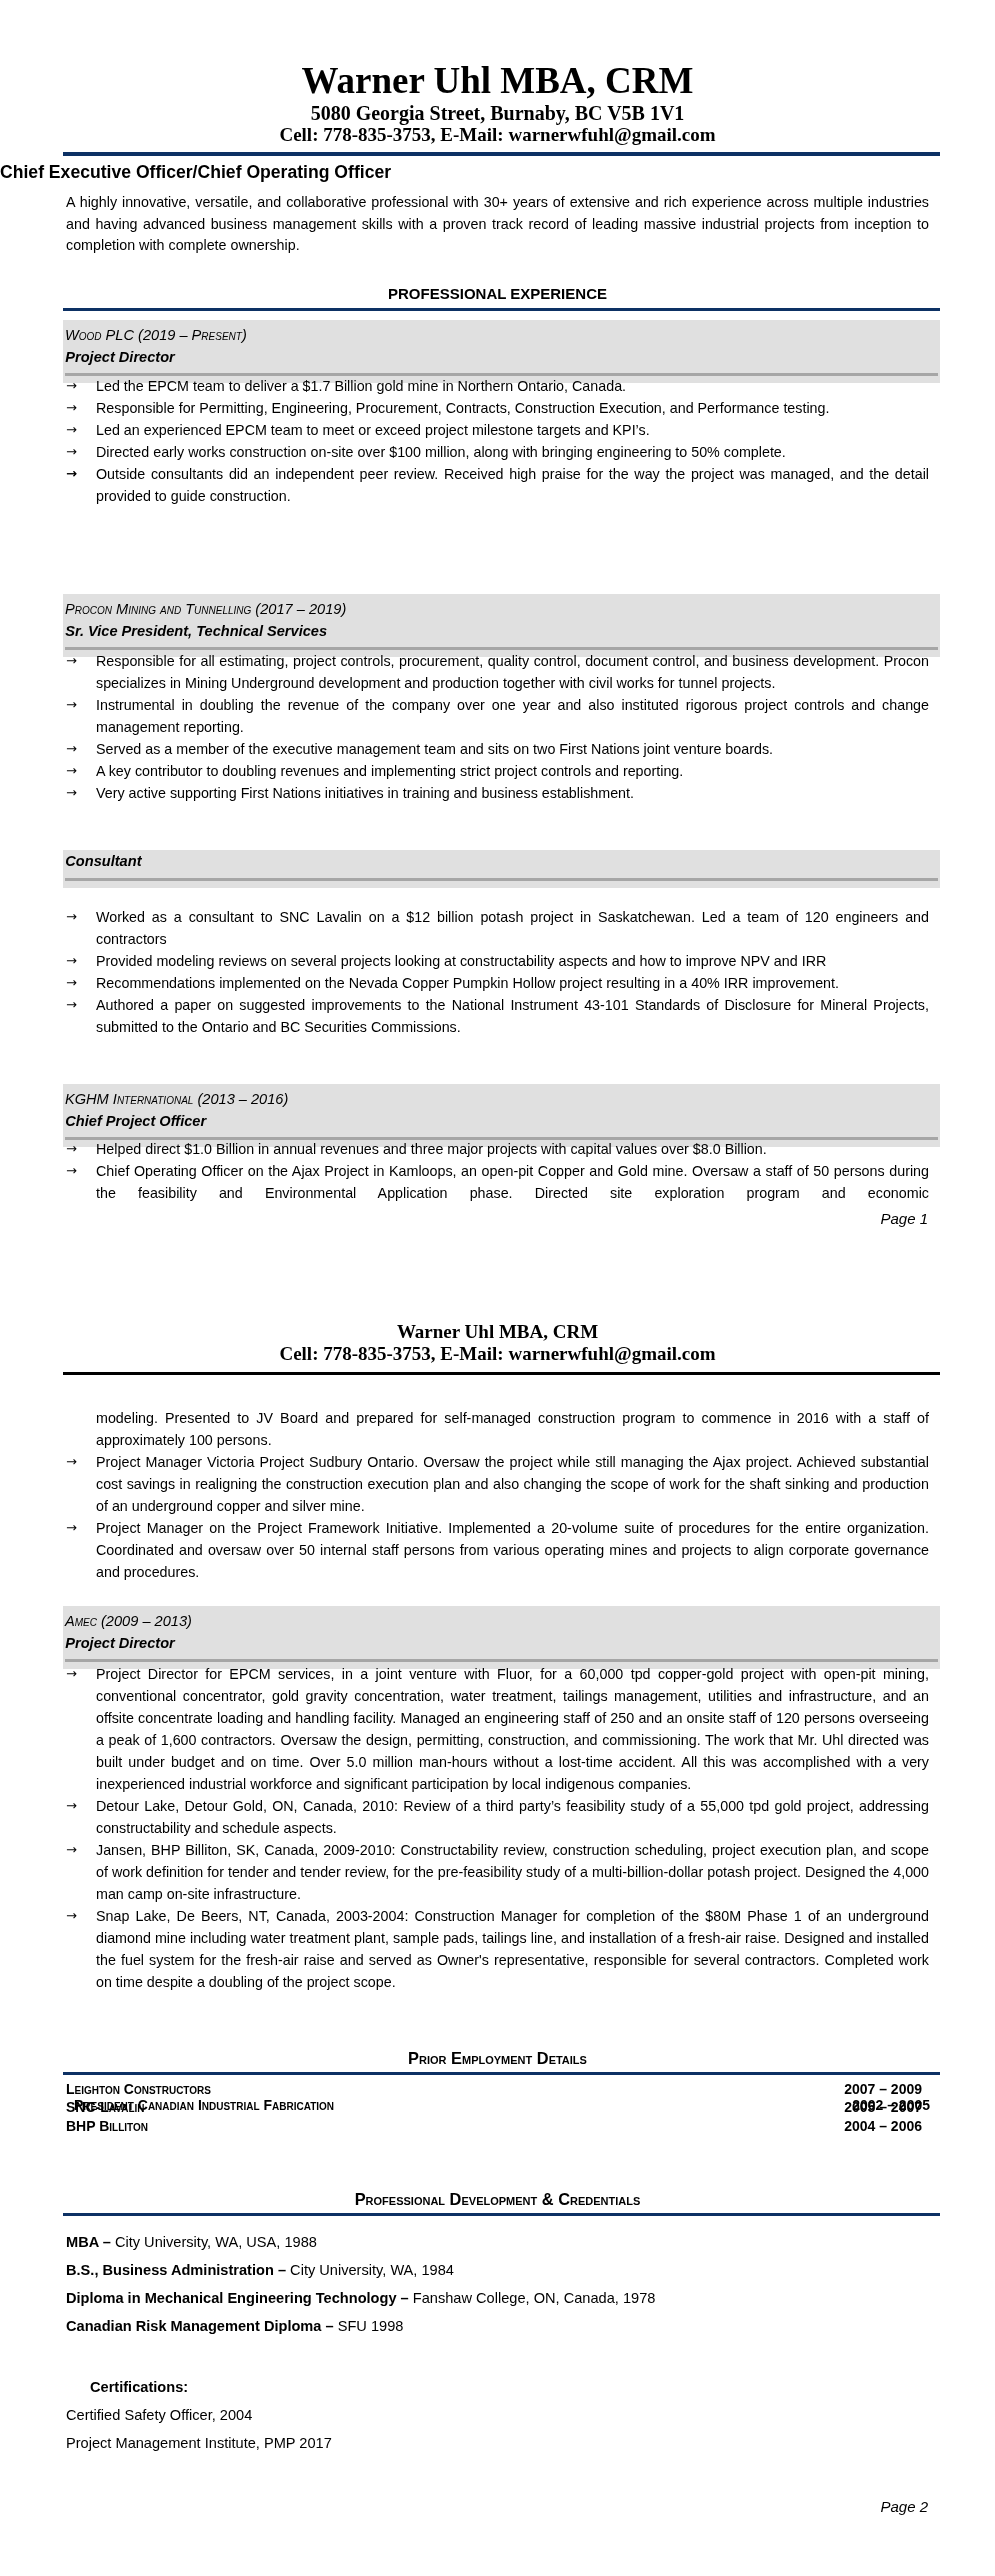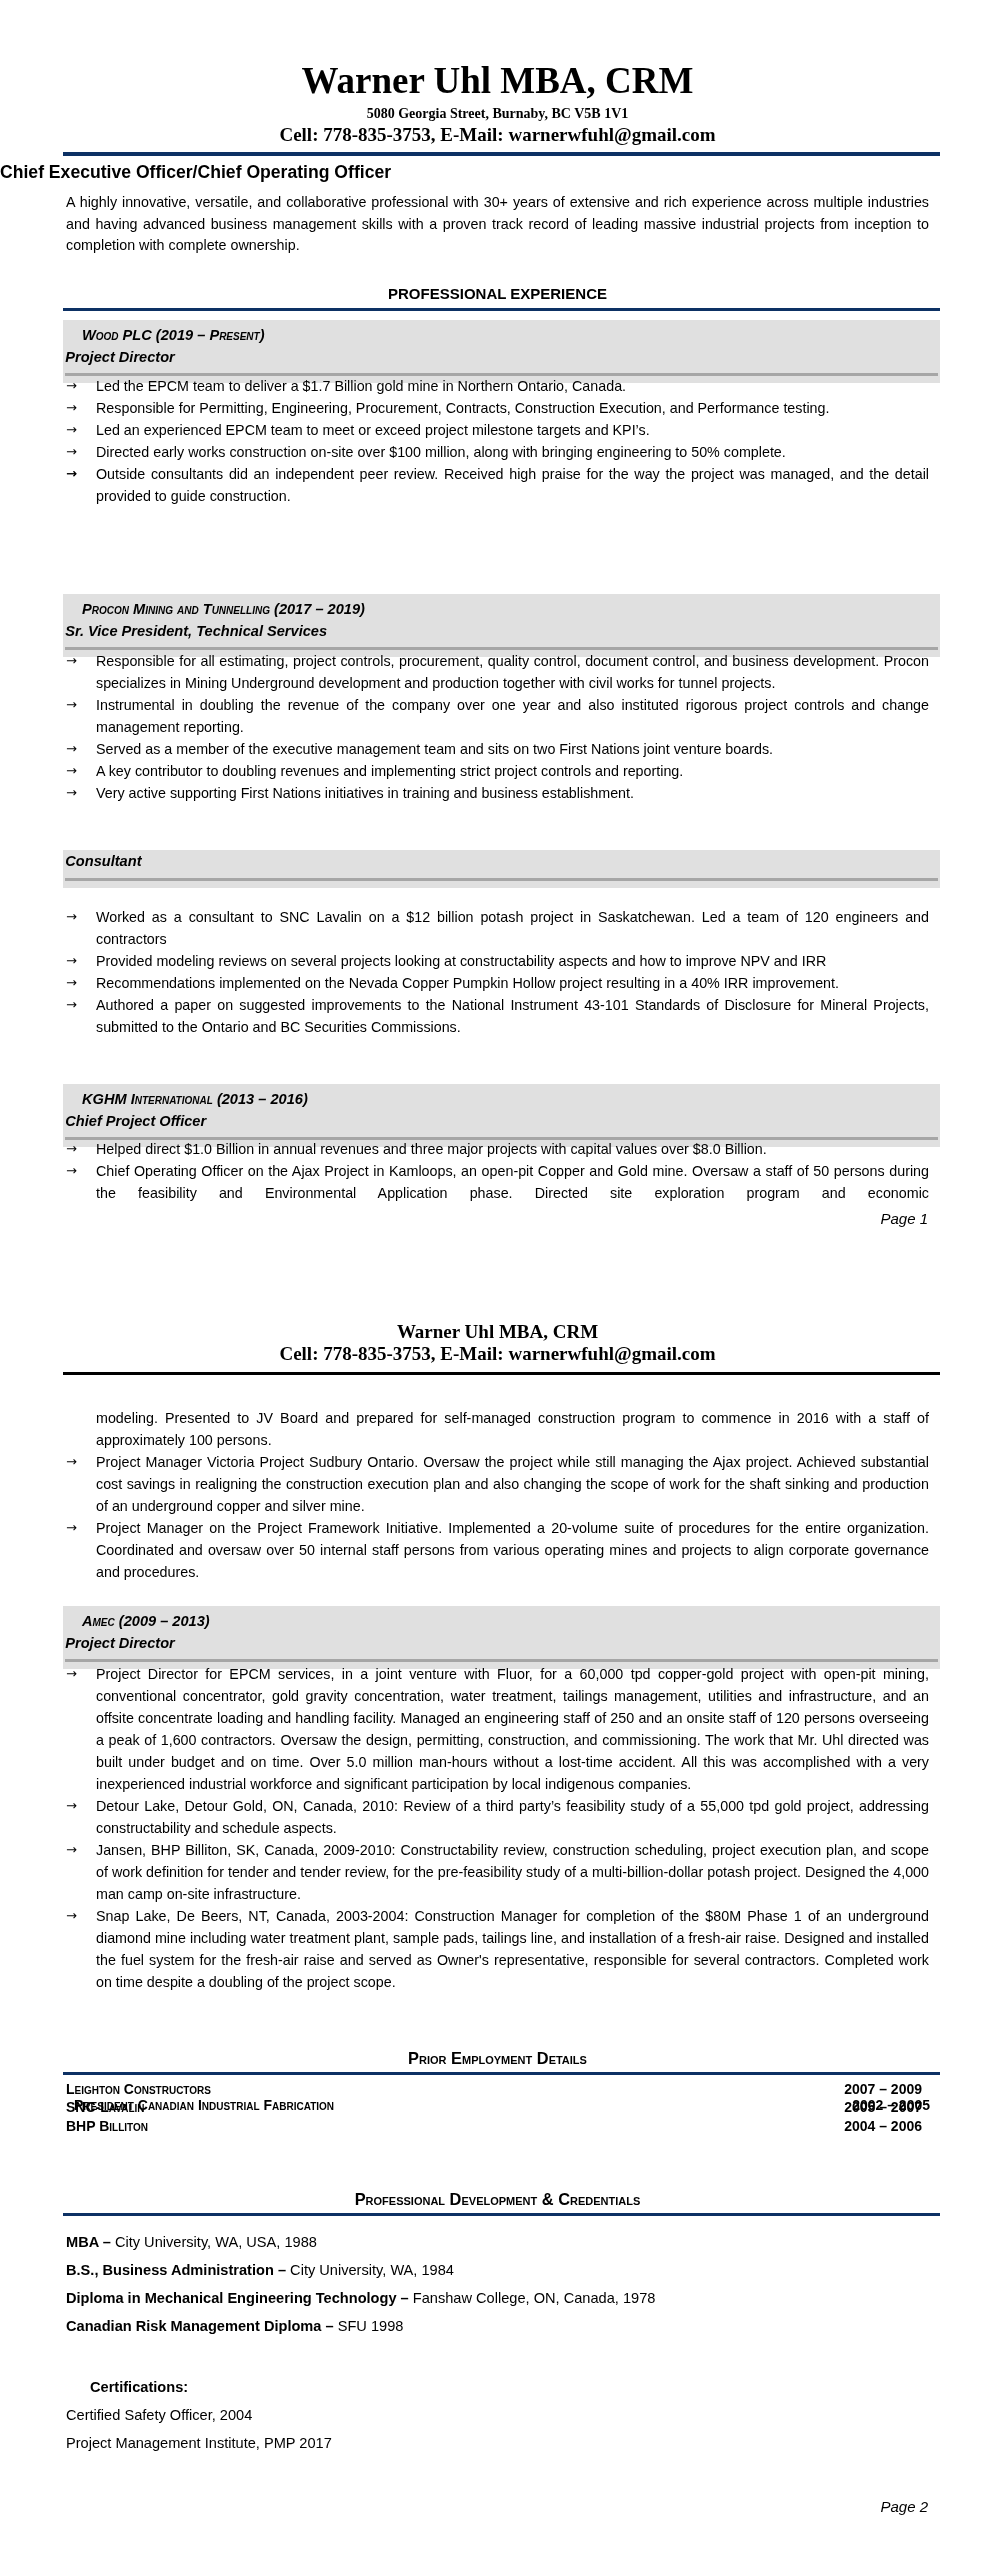--- a/index.html
+++ b/index.html
@@ -8,38 +8,38 @@
   .sans { font-family: "Liberation Sans", "DejaVu Sans", sans-serif; }
 
   .page { position: absolute; left: 0; width: 995px; }
   #page1 { top: 0; height: 1288px; }
   #page2 { top: 1288px; height: 1288px; }
 
   
   .name-big { position: absolute; top: 59px; left: 0; width: 995px; text-align: center;
               font-size: 37px; font-weight: bold; line-height: 44px; letter-spacing: 0px; }
   .addr { position: absolute; top: 103px; left: 0; width: 995px; text-align: center;
-          font-size: 14px; font-weight: bold; line-height: 21px; }
+          font-size: 20px; font-weight: bold; line-height: 21px; }
   .contact1 { position: absolute; top: 124px; left: 0; width: 995px; text-align: center;
               font-size: 19px; font-weight: bold; line-height: 21px; }
   .rule-navy { position: absolute; left: 63px; width: 877px; height: 3.5px; background: #0d3164; }
   .rule-black { position: absolute; left: 63px; width: 877px; height: 2.9px; background: #000; }
 
   .headline { position: absolute; top: 162px; left: 0; width: 995px; text-align: left;
               font-size: 17.6px; font-weight: bold; line-height: 21px; }
   .summary { position: absolute; top: 192px; left: 66px; width: 863px; font-size: 14.3px;
              line-height: 21.7px; text-align: justify; }
 
   .section-title { position: absolute; left: 0; width: 995px; text-align: center;
                    font-size: 15px; font-weight: bold; line-height: 17.6px; }
   .section-title.sc { font-variant: small-caps; font-size: 16.4px; }
 
   .job-block { position: absolute; left: 63px; width: 877px; background: #e0e0e0; }
-  .job-company { font-size: 14.6px; font-weight: bold; font-style: italic; font-variant: small-caps;
-                 padding-left: 19px; line-height: 22px; margin-top: 3.5px; }
+  .job-company { font-size: 14.6px; font-weight: normal; font-style: italic; font-variant: small-caps;
+                 padding-left: 2px; line-height: 22px; margin-top: 3.5px; }
   .job-title { font-size: 14.6px; font-weight: bold; font-style: italic; padding-left: 2.3px; line-height: 22px; }
   .job-rule { height: 2.9px; background: #a6a6a6; margin: 5.9px 2.3px 0 2.3px; }
   .job-block .pad-bottom { height: 7px; }
 
   ul.bullets { position: absolute; left: 66px; width: 863px; list-style: none; margin: 0; padding: 0; }
   ul.bullets li { position: relative; padding-left: 30px; font-size: 14.3px; line-height: 22px; text-align: justify; }
   ul.bullets li .arrow { position: absolute; left: 0; top: 0; width: 23.4px; font-family: "DejaVu Sans", sans-serif; font-size: 13px; }
   ul.bullets li.cont { padding-left: 30px; }
 
   .page-num { position: absolute; right: 67px; font-size: 15px; font-style: italic; }

